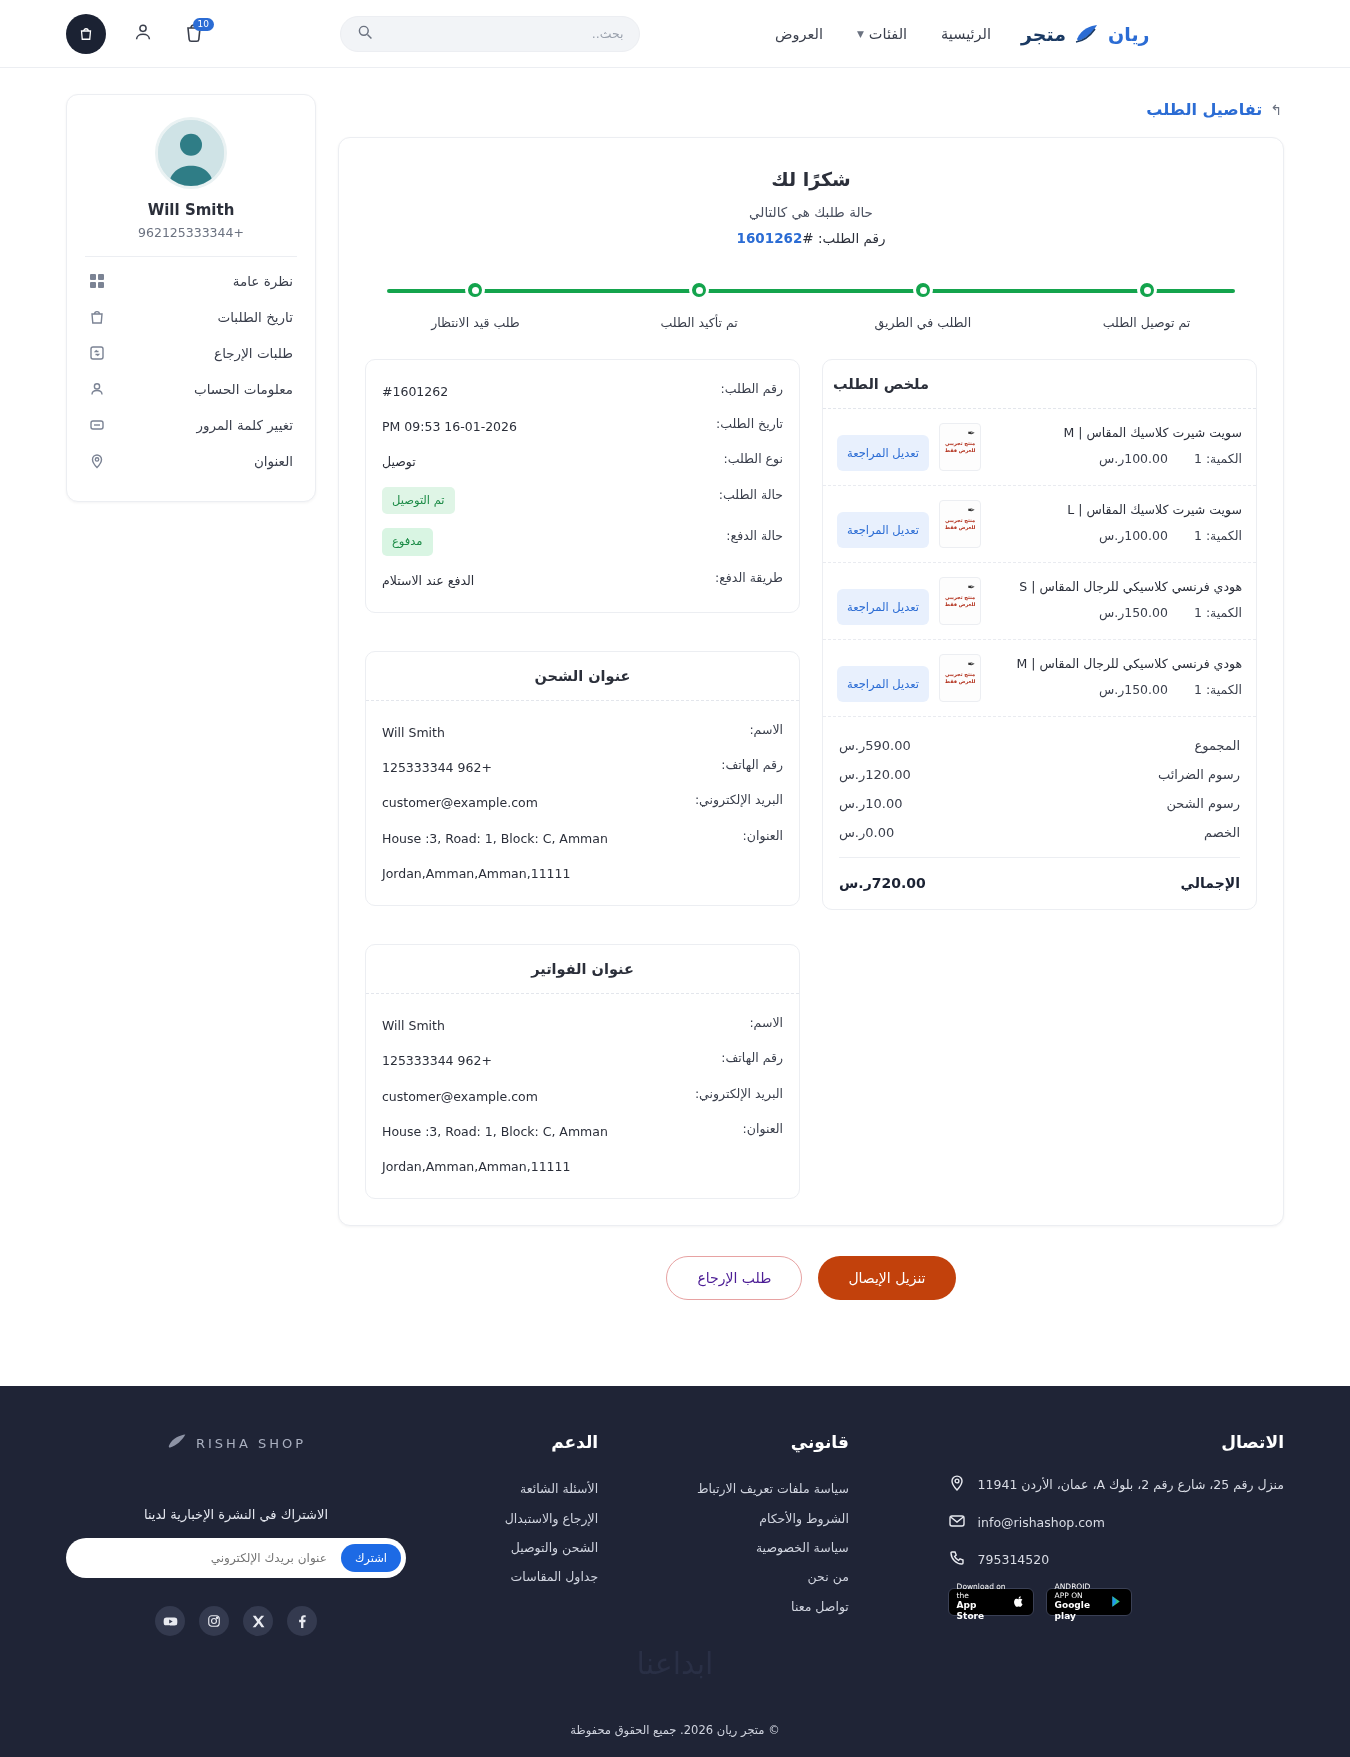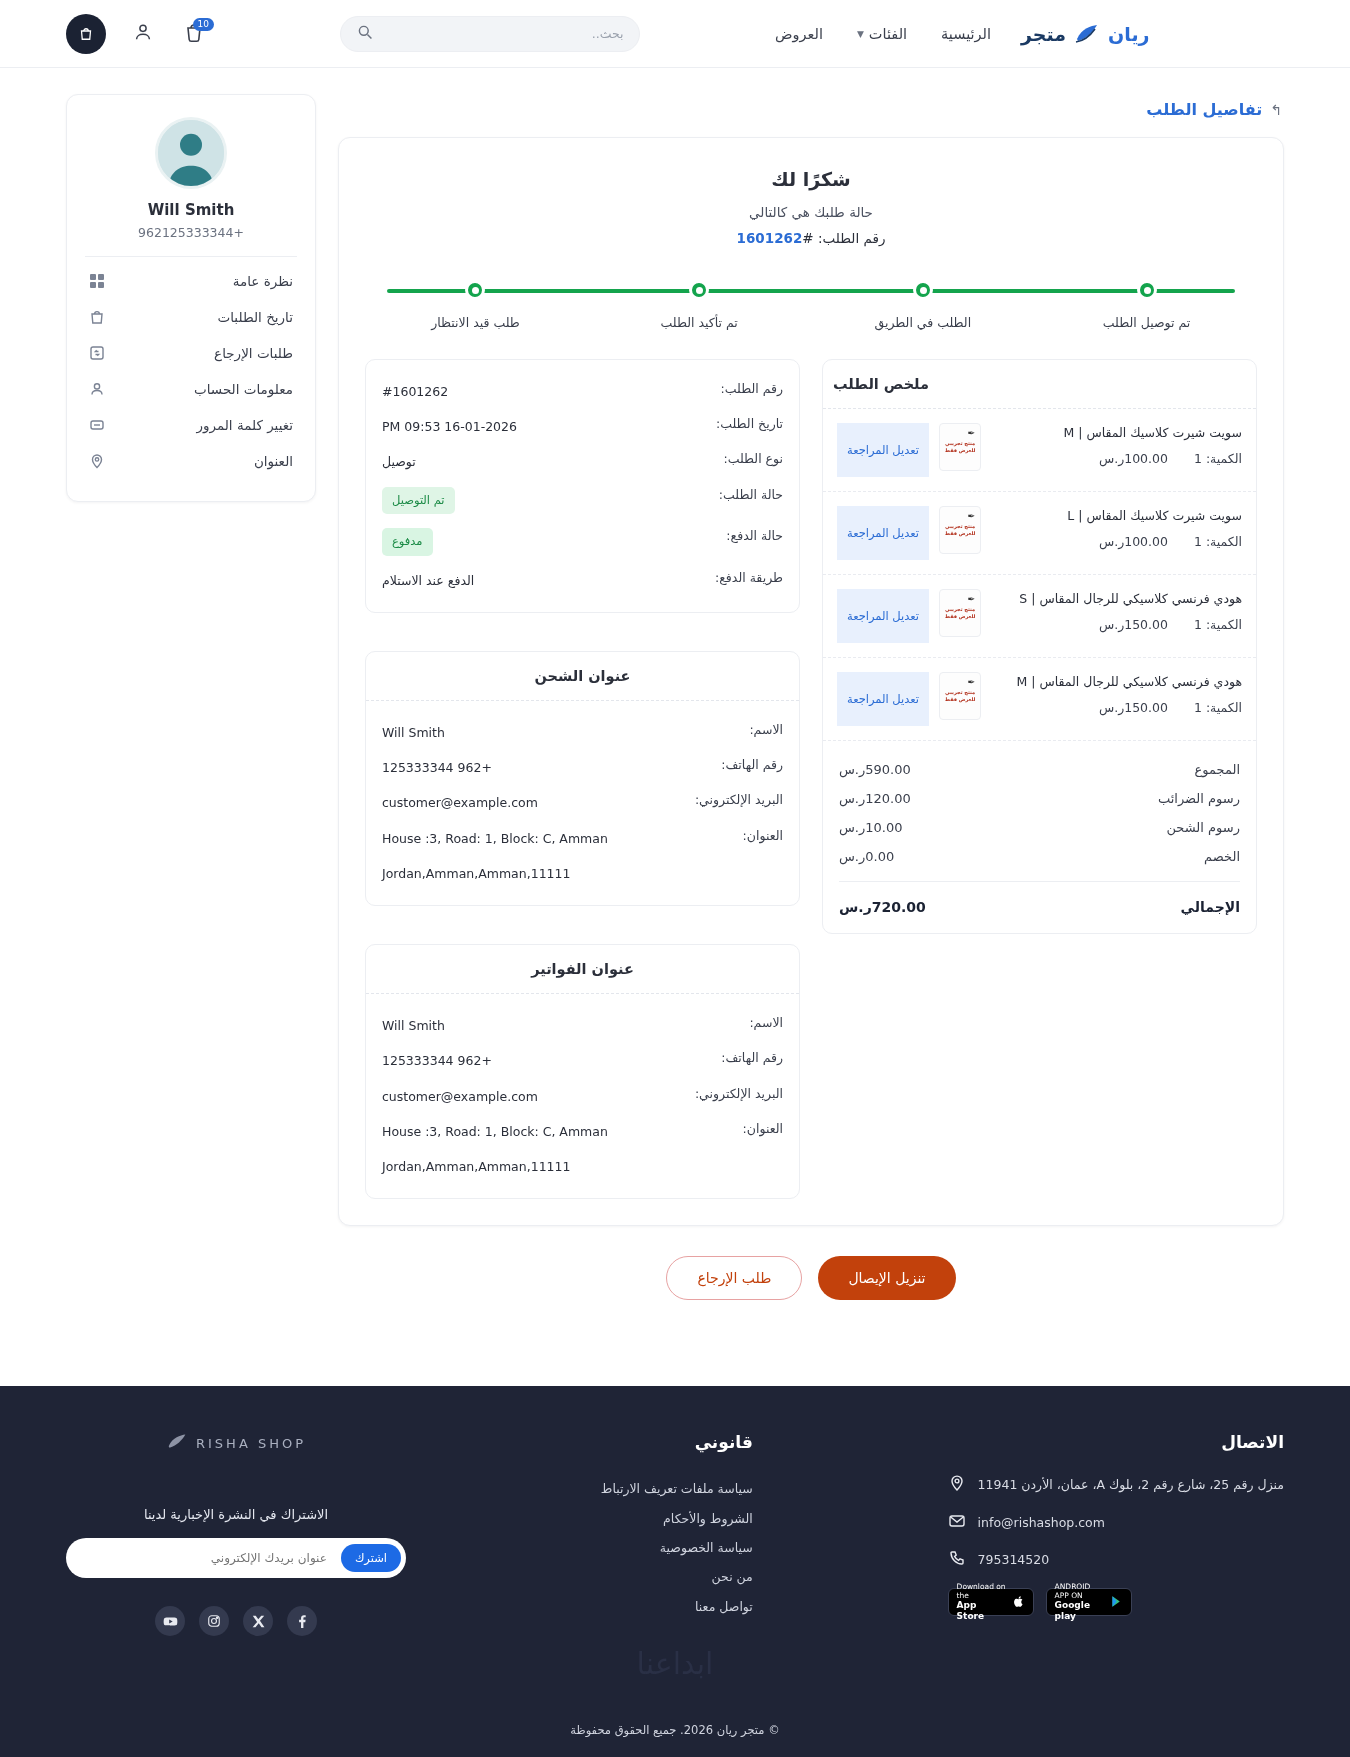--- a/index.html
+++ b/index.html
@@ -166,22 +166,22 @@
     font-size: 5px; color: #b3321e; text-align: center; line-height: 1.3; font-weight: bold;
   }
   .thumb .swirl {
     position: absolute; top: 4px; right: 5px; font-size: 9px; color: #333;
   }
   .item-mid { flex: 1 1 auto; }
   .item-name { font-size: 12.5px; color: #2b2f3a; line-height: 1.6; }
   .item-meta { display: flex; gap: 26px; margin-top: 8px; font-size: 12.5px; color: #3a3f4c; }
   .item-action { flex: 0 0 auto; align-self: flex-end; }
   .chip-review {
-    background: #e8f0fd; color: #2b6cd4; border-radius: 0;
-    font-size: 11.5px; padding: 20px 10px; display: inline-block;
+    background: #e8f0fd; color: #2b6cd4; border-radius: 6px;
+    font-size: 11.5px; padding: 11px 10px; display: inline-block;
   }
 
   .totals { padding: 14px 16px 4px 16px; }
   .trow {
     display: flex; justify-content: space-between; font-size: 13px;
     padding: 7px 0; color: #3a3f4c;
   }
   .tsep { height: 1px; background: #eceef2; margin: 10px 0; }
   .trow.grand { font-size: 14px; font-weight: bold; color: #1b2233; padding-bottom: 14px; }
 
@@ -209,21 +209,21 @@
   
   .actions {
     display: flex; gap: 16px; justify-content: center; margin-top: 30px;
   }
   .btn-primary {
     background: #c2410c; color: #fff; border: none; border-radius: 22px;
     padding: 13px 30px; font-size: 14px; cursor: pointer;
     font-family: inherit;
   }
   .btn-outline {
-    background: #fff; color: #c2410c; border: 1px solid #e7a2a2; border-radius: 22px;
+    background: #fff; color: #4c1d95; border: 1px solid #e7a2a2; border-radius: 22px;
     padding: 13px 30px; font-size: 14px; cursor: pointer; font-family: inherit;
   }
 
   
   .footer {
     background: #1f2436; color: #d9dce5; padding: 46px 66px 20px 66px;
     margin-top: 46px;
   }
   .f-cols { display: flex; gap: 40px; justify-content: space-between; }
   .f-col { flex: 0 0 auto; }
@@ -716,20 +716,29 @@
         <div class="f-title">قانوني</div>
         <ul class="f-list">
           <li><a href="#">سياسة ملفات تعريف الارتباط</a></li>
           <li><a href="#">الشروط والأحكام</a></li>
           <li><a href="#">سياسة الخصوصية</a></li>
           <li><a href="#">من نحن</a></li>
           <li><a href="#">تواصل معنا</a></li>
         </ul>
       </div>
 
+      <div class="f-col">
+        <div class="f-title">الدعم</div>
+        <ul class="f-list">
+          <li><a href="#">الأسئلة الشائعة</a></li>
+          <li><a href="#">الإرجاع والاستبدال</a></li>
+          <li><a href="#">الشحن والتوصيل</a></li>
+          <li><a href="#">جداول المقاسات</a></li>
+        </ul>
+      </div>
 
       <div class="f-right">
         <div class="f-logo">
           <span>RISHA  SHOP</span>
           <span>
             <svg width="22" height="20" viewBox="0 0 26 24">
                 <path d="M3 17 C8 6, 17 4, 23 3 C19 10, 13 16, 4 19 Z" fill="#8d93a5"></path>
               </svg>
           </span>
         </div>

